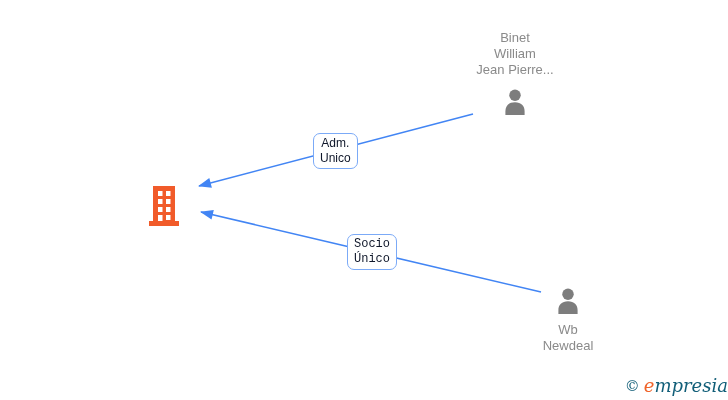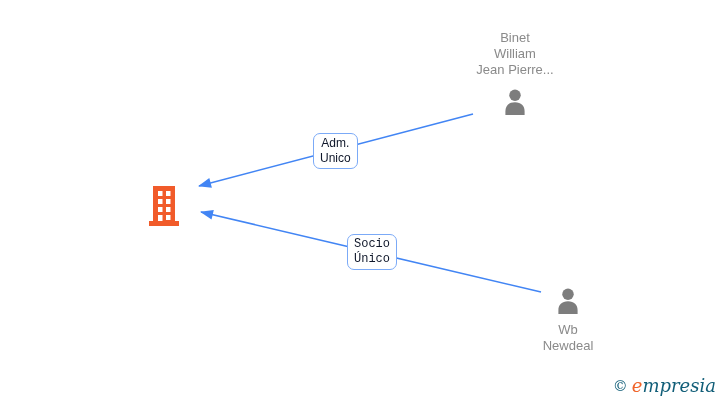--- a/index.html
+++ b/index.html
@@ -19,21 +19,21 @@
   .person-bottom{left:508px;top:286px;width:120px;}
   .person-bottom .node-label{}
   .edge-label{
     position:absolute;background:#ffffff;border:1.5px solid #7baaf7;
     border-radius:7px;color:#0f172a;font-size:12px;line-height:15px;
     padding:2px 6px;text-align:center;white-space:pre-line;
   }
   .edge-label.adm{left:313px;top:133px;}
   .edge-label.socio{left:347px;top:234px;font-family:Liberation Mono, monospace;}
   .logo{
-    position:absolute;right:12px;bottom:4px;
+    position:absolute;right:0;bottom:4px;
     font-family:"DejaVu Serif", serif;font-style:italic;font-size:18px;
     color:#115e78;white-space:nowrap;cursor:pointer;text-align:right;
   }
   .logo .copy{font-style:normal;font-size:15px;margin-right:4px;vertical-align:1px;}
   .logo .e-orange{color:#f0642a;}
 </style>
 </head>
 <body>
 
 <div class="stage">

